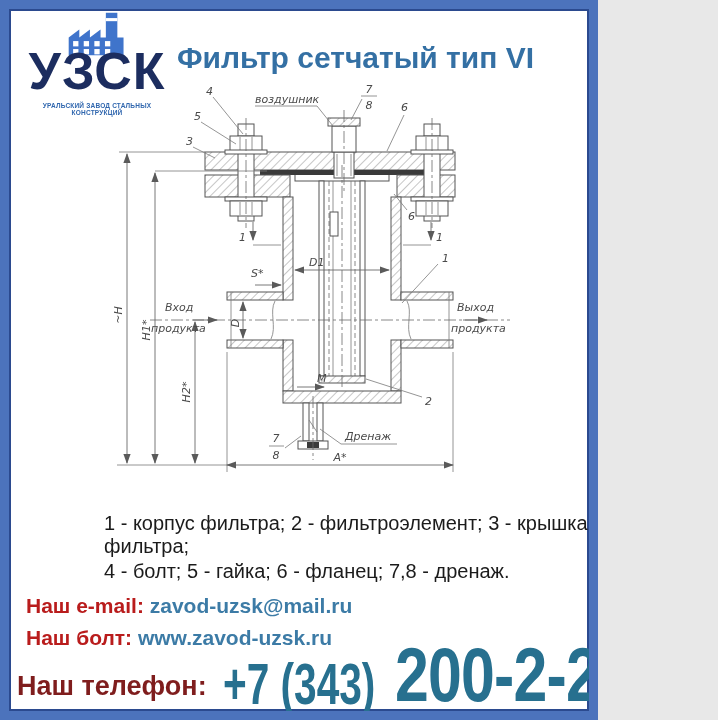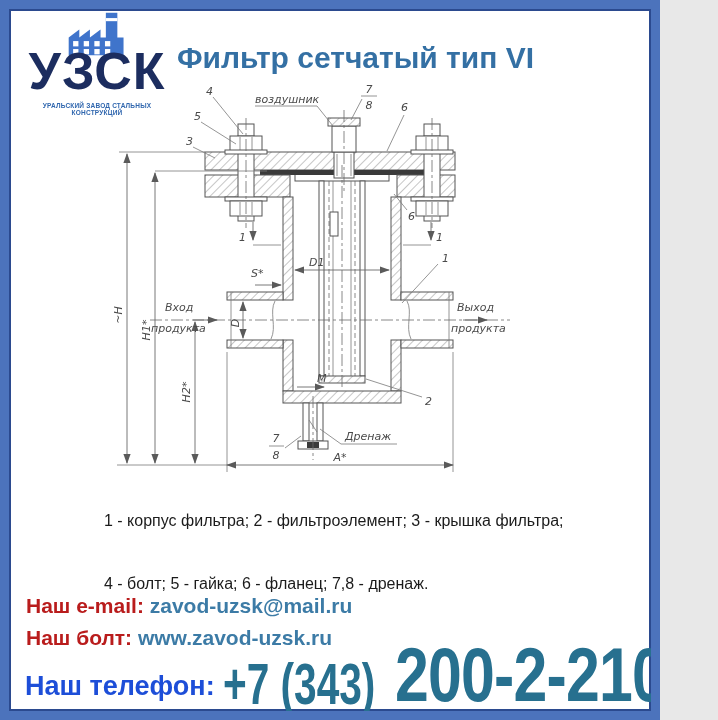--- a/index.html
+++ b/index.html
@@ -1,37 +1,37 @@
 <!DOCTYPE html>
 <html><head>
 <meta charset="utf-8">
 <style>
   html,body{margin:0;padding:0;background:#e8e8e8;}
   .frame{
-    position:relative;width:660px;height:720px;box-sizing:border-box;
+    position:relative;width:598px;height:720px;box-sizing:border-box;
     background:#fff;border:9px solid #4c73bc;
     box-shadow:inset 0 0 0 2px #2b4a8f;
     font-family:"Liberation Sans",sans-serif;overflow:hidden;padding-left:12px;
   }
   .abs{position:absolute;}
   
   .brand-name{left:6px;top:36px;width:164px;text-align:center;
     font-size:52px;font-weight:800;color:#1c2d5f;letter-spacing:1px;line-height:1;}
   .brand-tagline{left:8px;top:93px;width:160px;text-align:center;
     font-size:6.5px;font-weight:bold;color:#2f66ae;letter-spacing:.2px;}
   .page-title{left:168px;top:32px;width:532px;text-align:left;
     font-size:30px;font-weight:bold;color:#3470a4;}
   
-  .legend{left:95px;font-size:16px;color:#1b1b1b;}
-  .legend.l1{top:503px;} .legend.l2{top:551px;margin-top:15px;}
+  .legend{left:95px;font-size:20px;color:#1b1b1b;}
+  .legend.l1{top:503px;} .legend.l2{top:551px;}
   
   .contact{left:17px;font-size:21px;font-weight:bold;}
   .contact.email{top:585px;} .contact.site{top:617px;}
   .contact .lab{color:#b91c1c;} .contact .val{color:#3c7ba6;margin-top:32px;}
-  .phone-label{left:16px;top:662px;font-size:27px;font-weight:bold;color:#1d4ed8;}
+  .phone-label{left:8px;top:662px;font-size:27px;font-weight:bold;color:#7f1d1d;}
   .phone-code{left:214px;top:646px;font-size:58px;font-weight:bold;color:#27708f;
     transform:scaleX(.70);transform-origin:left top;line-height:1;white-space:nowrap;}
   .phone-number{left:386px;top:632px;font-size:76px;font-weight:bold;color:#27708f;
     transform:scaleX(.80);transform-origin:left top;line-height:.9;letter-spacing:-1px;white-space:nowrap;}
   
   .drawing{left:96px;top:71px;}
   .drawing .sol{fill:#fff;stroke:#555;stroke-width:1;}
   .drawing .hat{fill:url(#h45);stroke:#555;stroke-width:1;}
   .drawing .thin{stroke:#7a7a7a;stroke-width:.8;fill:none;}
   .drawing .cl{stroke:#6a6a6a;stroke-width:.8;fill:none;stroke-dasharray:12 3 3 3;}

